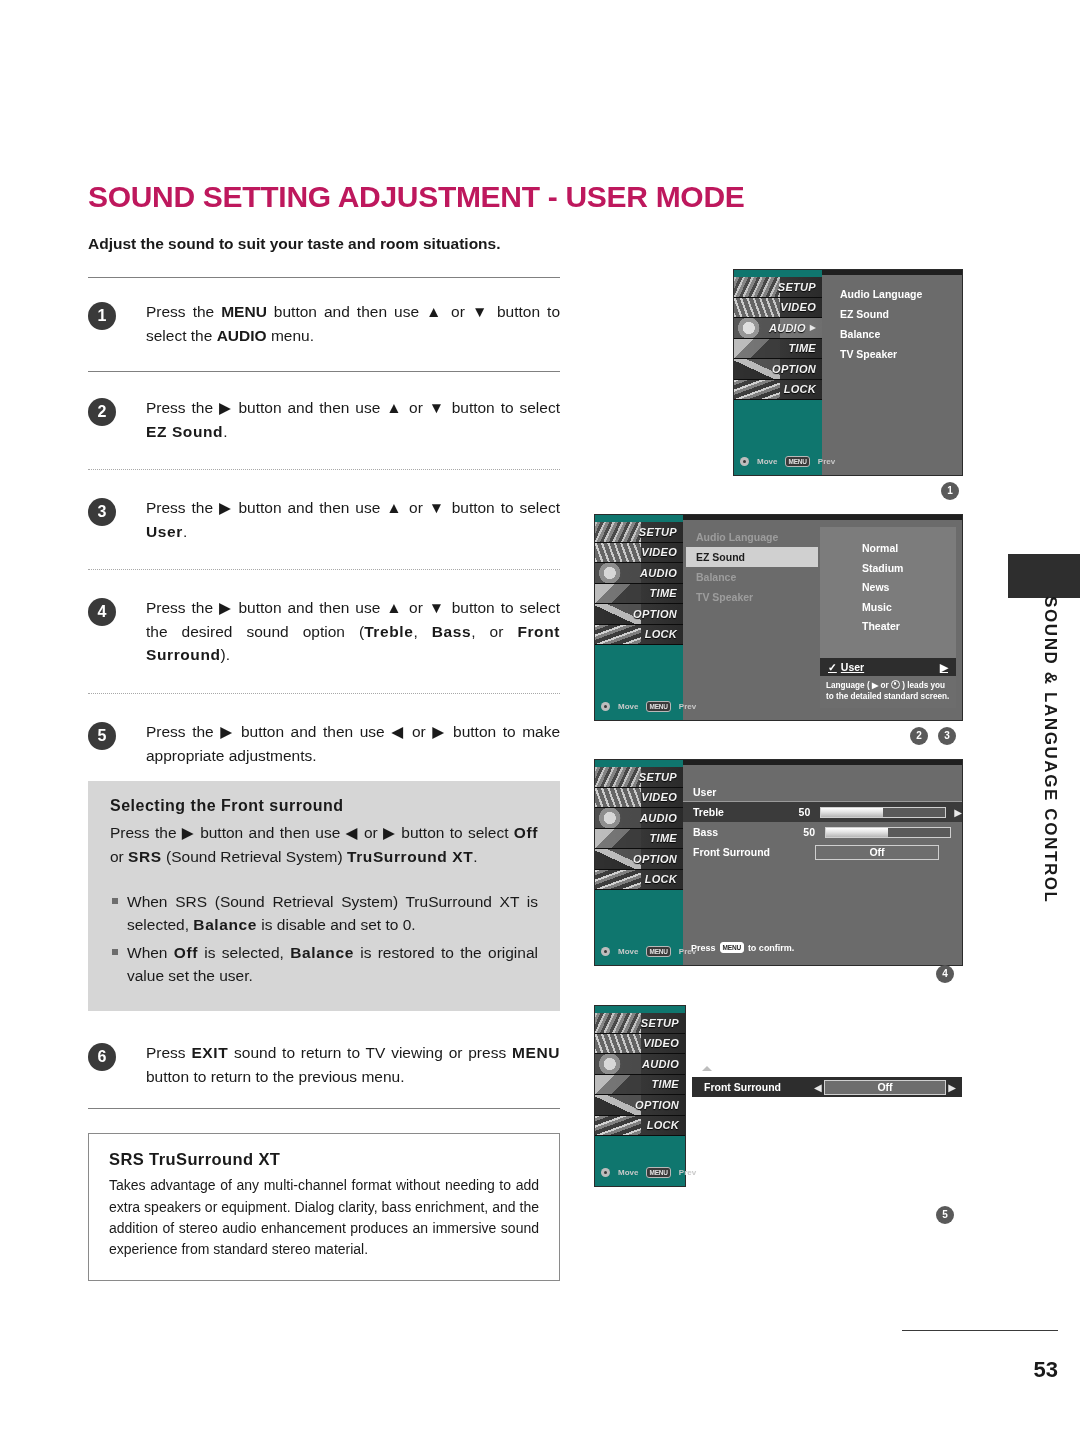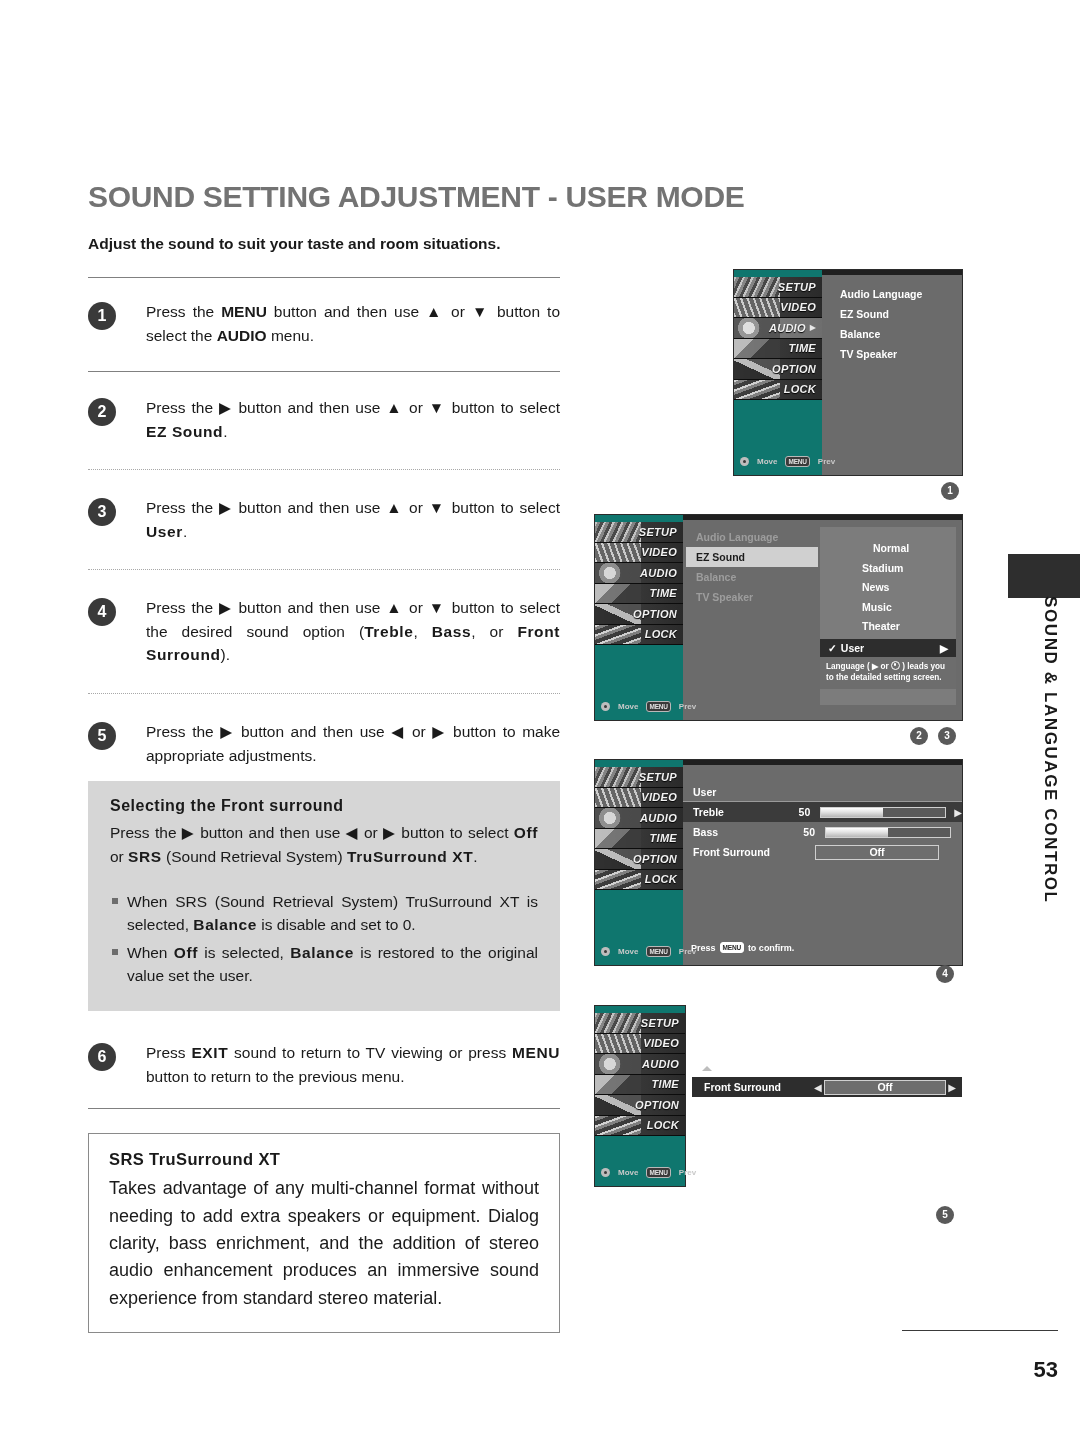--- a/index.html
+++ b/index.html
@@ -8,21 +8,21 @@
     font-family:"Liberation Sans", sans-serif;color:#1a1a1a;
     -webkit-font-smoothing:antialiased;
   }
   .page{position:absolute;inset:0;}
 
   
   .left-col{position:absolute;left:88px;top:160px;width:472px;}
 
   .page-title{
     font-size:30px;font-weight:bold;letter-spacing:-0.3px;
-    color:#737373;line-height:1.1;white-space:nowrap;
+    color:#be185d;line-height:1.1;white-space:nowrap;
     font-family:"Liberation Sans", sans-serif;
   }
   .subtitle{
     margin-top:22px;font-size:15.5px;font-weight:bold;color:#1a1a1a;
   }
   .rule-solid{height:1px;background:#808080;margin-top:24px;}
   .rule-dotted{height:0;border-top:1px dotted #a8a8a8;margin:0;}
 
   .step{position:relative;padding-left:58px;min-height:40px;}
   .step-num{
@@ -50,21 +50,21 @@
   .bullet:before{
     content:"";position:absolute;left:2px;top:8px;width:6px;height:6px;
     background:#6d6d6d;
   }
 
   
   .srs-box{
     border:1px solid #8a8a8a;margin-top:24px;padding:16px 20px 20px 20px;
   }
   .srs-box h3{margin:0 0 6px 0;font-size:16.5px;font-weight:bold;letter-spacing:0.4px;}
-  .srs-box p{margin:0;font-size:18px;line-height:1.52;text-align:justify;}
+  .srs-box p{margin:0;font-size:14px;line-height:1.52;text-align:justify;}
 
   
   .osd{
     position:absolute;background:#6b6b6b;
     box-shadow:0 0 0 1px #2b2b2b;
   }
   .osd-top-bar{position:absolute;left:0;top:0;right:0;height:5px;background:#1f1f1f;}
   .osd-side{
     position:absolute;left:0;top:0;bottom:0;width:88px;background:#0f766e;
   }
@@ -385,31 +385,31 @@
     </div>
 
     <div class="pane" style="left:91px;top:12px;width:132px;">
       <div class="list-item dim">Audio Language</div>
       <div class="list-item sel">EZ Sound</div>
       <div class="list-item dim">Balance</div>
       <div class="list-item dim">TV Speaker</div>
     </div>
 
     <div class="subpane" style="left:225px;top:12px;width:136px;height:178px;">
-      <div class="opt" style="margin-top:12px;margin-left:11px;">Normal</div>
+      <div class="opt" style="margin-top:12px;">Normal</div>
       <div class="opt">Stadium</div>
       <div class="opt">News</div>
       <div class="opt">Music</div>
       <div class="opt">Theater</div>
-      <div class="opt user-row" style="margin-top:2px;">
+      <div class="opt user-row" style="margin-top:21px;text-decoration:underline;">
         <span><span class="chk">✓</span><span>User</span></span>
         <span>▶</span>
       </div>
       <div class="note">
-        <span>Language ( </span><span>▶</span><span> or </span><span class="radio-ic"></span><span> ) leads you to the detailed setting screen.</span>
+        <span>Language ( </span><span>▶</span><span> or </span><span class="radio-ic"></span><span> ) leads you to the detailed standard screen.</span>
       </div>
     </div>
   </div>
   <div class="marker" style="left:910px;top:727px;">2</div>
   <div class="marker" style="left:938px;top:727px;">3</div>
 
   <div class="osd" style="left:595px;top:760px;width:367px;height:205px;">
     <div class="osd-top-bar"></div>
     <div class="osd-side">
       <div class="side-item t1" style="margin-top:7px;">

